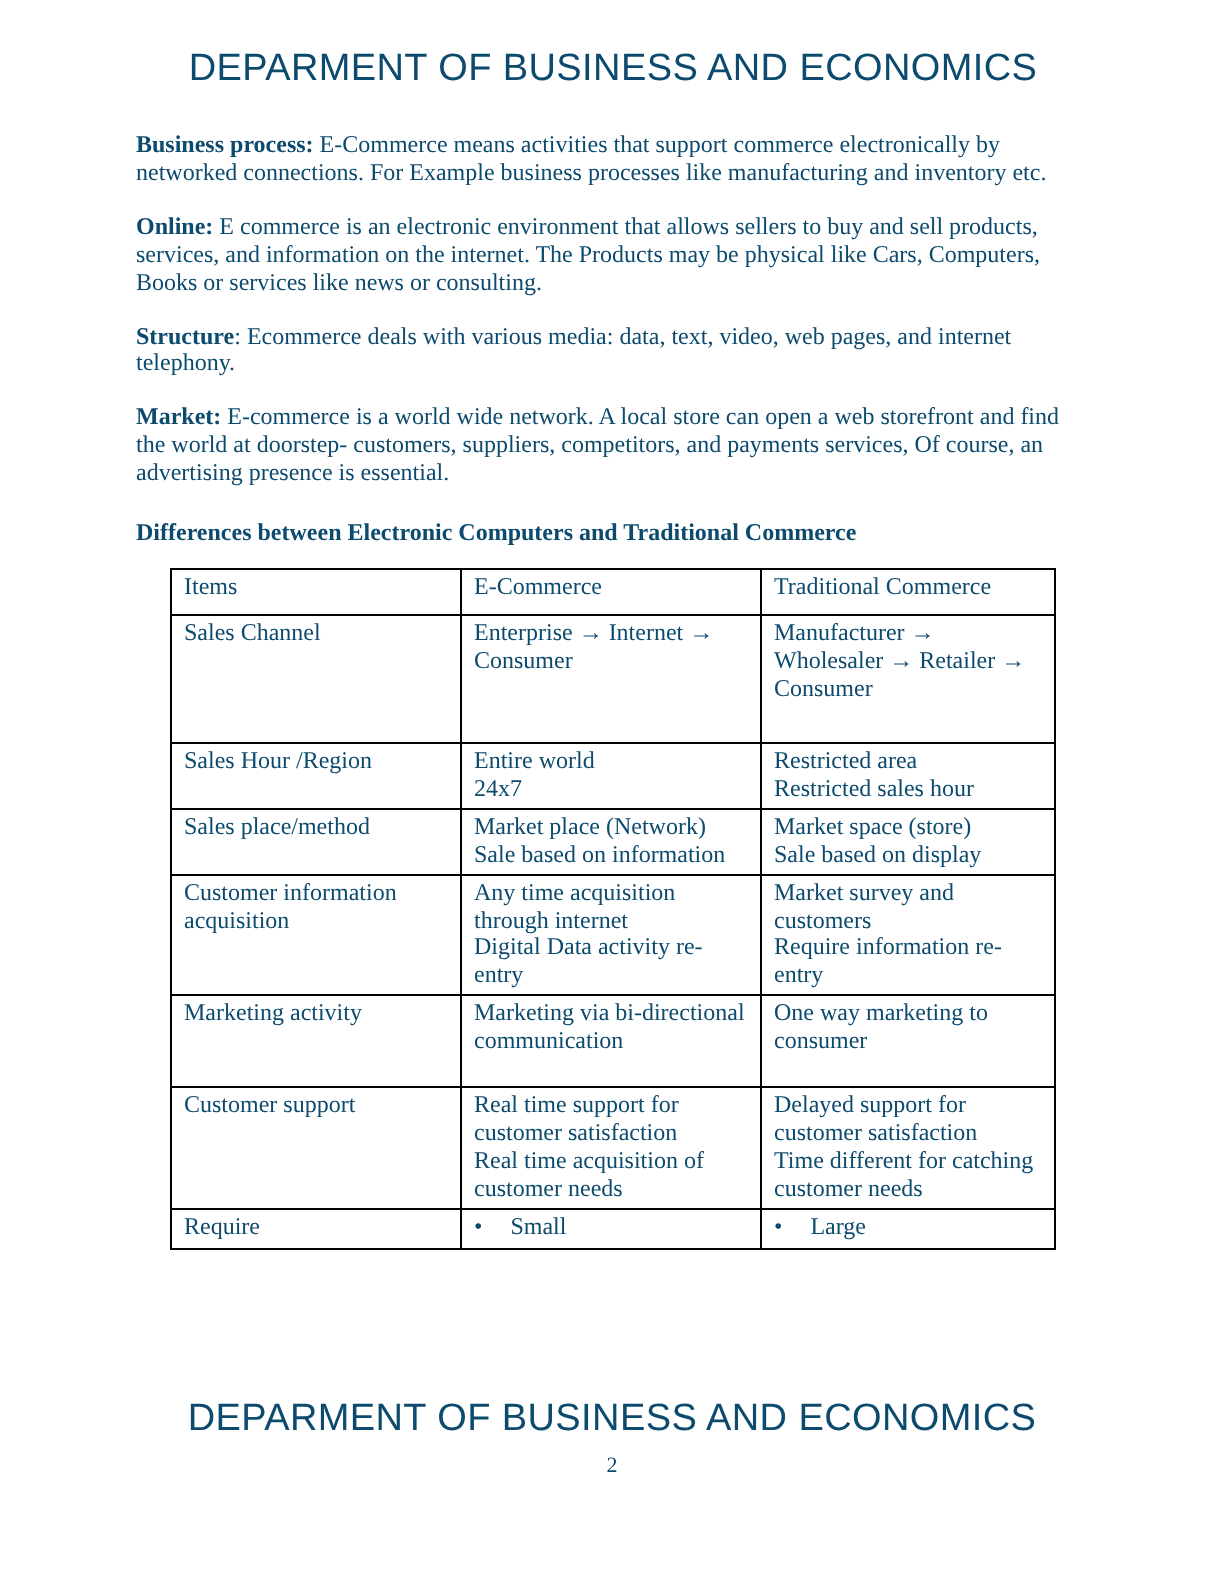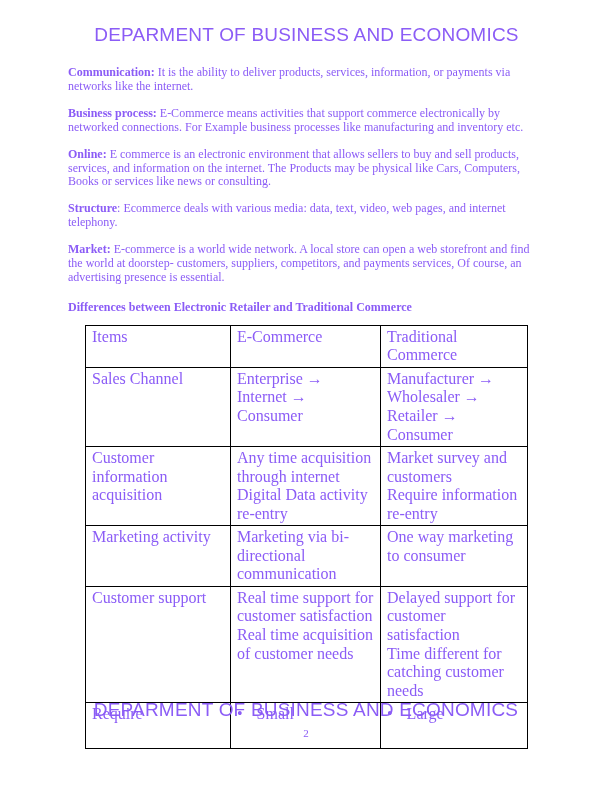--- a/index.html
+++ b/index.html
@@ -1,31 +1,31 @@
 <!DOCTYPE html>
 <html><head>
 <meta charset="utf-8">
 <style>
   html,body{margin:0;padding:0;background:#ffffff;}
   .page{
     width:612px;height:792px;box-sizing:border-box;background:#ffffff;
-    padding:24px 67px 0 68px;position:relative;color:#8b5cf6;
+    padding:24px 67px 0 68px;position:relative;color:#0c4a6e;
     font-family:"Liberation Serif", serif;font-size:12px;line-height:1.16;
   }
   .doc-title{
     font-family:"Liberation Sans", sans-serif;
     font-size:19px;font-weight:500;text-align:center;
     margin:0 0 20px 0;letter-spacing:0.2px;
   }
   .para{margin:0 0 13px 0;}
   .para b{font-weight:bold;}
   .section-heading{font-weight:bold;margin:16px 0 10px 0;}
   table.cmp{
     border-collapse:collapse;margin-left:17px;width:442px;
-    font-size:16px;line-height:1.16;table-layout:fixed;
+    font-size:12px;line-height:1.16;table-layout:fixed;
   }
   table.cmp th, table.cmp td{
     border:1px solid #000;vertical-align:top;text-align:left;
     padding:2px 6px 2px 6px;font-weight:normal;
   }
   col.c1{width:145px;} col.c2{width:150px;} col.c3{width:147px;}
   thead tr{height:23px;}
   tbody tr:nth-of-type(1){height:64px;}
   tbody tr:nth-of-type(2){height:28px;}
   tbody tr:nth-of-type(3){height:28px;}
@@ -45,42 +45,39 @@
     font-family:"Liberation Serif", serif;font-size:11px;text-align:center;
   }
 </style>
 </head>
 <body>
 
 <div class="page">
 
   <h1 class="doc-title">DEPARMENT OF BUSINESS AND ECONOMICS</h1>
 
-  <p class="para">
-    <b>Communication:</b><span> It is the ability to deliver products, services, information, or payments via networks like the internet.</span>
-  </p>
 
 
   <p class="para">
     <b>Business process:</b><span> E-Commerce means activities that support commerce electronically by networked connections. For Example business processes like manufacturing and inventory etc.</span>
   </p>
 
   <p class="para">
     <b>Online:</b><span> E commerce is an electronic environment that allows sellers to buy and sell products, services, and information on the internet. The Products may be physical like Cars, Computers, Books or services like news or consulting.</span>
   </p>
 
   <p class="para">
     <b>Structure</b><span>: Ecommerce deals with various media: data, text, video, web pages, and internet telephony.</span>
   </p>
 
   <p class="para">
     <b>Market:</b><span> E-commerce is a world wide network. A local store can open a web storefront and find the world at doorstep- customers, suppliers, competitors, and payments services, Of course, an advertising presence is essential.</span>
   </p>
 
-  <div class="section-heading">Differences between Electronic Retailer and Traditional Commerce</div>
+  <div class="section-heading">Differences between Electronic Computers and Traditional Commerce</div>
 
   <table class="cmp">
     <colgroup>
         <col class="c1">
         <col class="c2">
         <col class="c3">
       </colgroup>
     <thead>
       <tr>
         <th>Items</th>
@@ -89,20 +86,42 @@
       </tr>
     </thead>
     <tbody>
       <tr>
         <td>Sales Channel</td>
         <td>
           <span class="cell-line">Enterprise → Internet → Consumer</span>
         </td>
         <td>
           <span class="cell-line">Manufacturer → Wholesaler → Retailer → Consumer</span>
+        </td>
+      </tr>
+      <tr>
+        <td>Sales Hour /Region</td>
+        <td>
+          <span class="cell-line">Entire world</span>
+          <span class="cell-line">24x7</span>
+        </td>
+        <td>
+          <span class="cell-line">Restricted area</span>
+          <span class="cell-line">Restricted sales hour</span>
+        </td>
+      </tr>
+      <tr>
+        <td>Sales place/method</td>
+        <td>
+          <span class="cell-line">Market place (Network)</span>
+          <span class="cell-line">Sale based on information</span>
+        </td>
+        <td>
+          <span class="cell-line">Market space (store)</span>
+          <span class="cell-line">Sale based on display</span>
         </td>
       </tr>
       <tr>
         <td>Customer information acquisition</td>
         <td>
           <span class="cell-line">Any time acquisition through internet</span>
           <span class="cell-line">Digital Data activity re-entry</span>
         </td>
         <td>
           <span class="cell-line">Market survey and customers</span>

